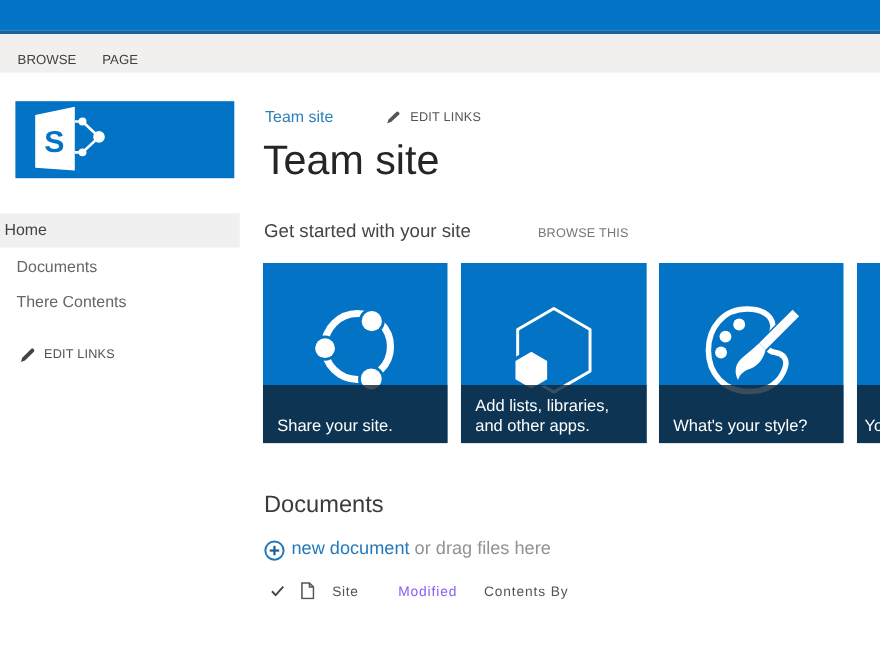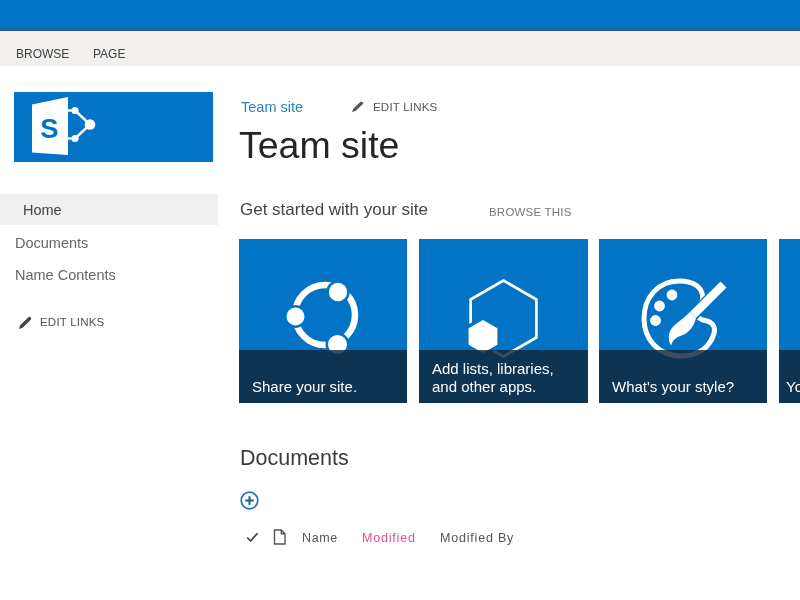--- a/index.html
+++ b/index.html
@@ -39,23 +39,23 @@
         <line x1="54" y1="18.5" x2="61" y2="18.5"></line>
         <line x1="54" y1="46.5" x2="61" y2="46.5"></line>
       </g>
       <circle cx="61" cy="18.5" r="3.6" fill="#ffffff"></circle>
       <circle cx="61" cy="46.5" r="3.6" fill="#ffffff"></circle>
       <circle cx="76" cy="32.5" r="5.3" fill="#ffffff"></circle>
     </svg>
   </div>
 
   <div class="abs" id="homebar"></div>
-  <div class="navtxt" style="left:23px; top:202px; color:#444444;">Home</div>
+  <div class="navtxt" style="left:4px; top:202px; color:#444444;">Home</div>
   <div class="navtxt" style="left:15px; top:235px;">Documents</div>
-  <div class="navtxt" style="left:15px; top:267px;">Name Contents</div>
+  <div class="navtxt" style="left:15px; top:267px;">There Contents</div>
   <svg class="abs" style="left:18px; top:316px;" width="14" height="14" viewBox="0 0 14 14">
     <path d="M1 13 L2.2 9.3 L10.3 1.2 a1.5 1.5 0 0 1 2.1 0 l0.4 0.4 a1.5 1.5 0 0 1 0 2.1 L4.7 11.8 Z" fill="#444444"></path>
   </svg>
   <div class="abs" style="left:40px; top:316px; font-size:11.5px; color:#525252; letter-spacing:0.2px;">EDIT LINKS</div>
 
   <div class="abs" style="left:241px; top:99px; font-size:14.5px; color:#2b81bd;">Team site</div>
   <svg class="abs" style="left:351px; top:101px;" width="14" height="12" viewBox="0 0 14 12">
     <path d="M1 11 L2.2 7.7 L9.3 0.9 a1.4 1.4 0 0 1 2 0 l0.4 0.4 a1.4 1.4 0 0 1 0 2 L4.5 10 Z" fill="#555555"></path>
   </svg>
   <div class="abs" style="left:373px; top:101px; font-size:11.5px; color:#555555; letter-spacing:0.2px;">EDIT LINKS</div>
@@ -120,25 +120,28 @@
     <text class="tilecap" x="7" y="153">Your site. Your brand.</text>
   </svg>
 
   <div class="abs" style="left:240px; top:446px; font-size:21.5px; color:#3b3b3b;">Documents</div>
 
   <svg class="abs" style="left:240px; top:491px;" width="19" height="19" viewBox="0 0 19 19">
     <circle cx="9.5" cy="9.5" r="8.3" fill="none" stroke="#2277bb" stroke-width="1.8"></circle>
     <line x1="9.5" y1="5.2" x2="9.5" y2="13.8" stroke="#1b5d94" stroke-width="2"></line>
     <line x1="5.2" y1="9.5" x2="13.8" y2="9.5" stroke="#1b5d94" stroke-width="2"></line>
   </svg>
+  <div class="abs" style="left:265px; top:490px; font-size:16.5px;">
+    <span style="color:#2379bb;">new document</span><span style="color:#929292;"> or drag files here</span>
+  </div>
 
   <svg class="abs" style="left:246px; top:532px;" width="13" height="11" viewBox="0 0 13 11">
     <path d="M1.2 5.5 L4.6 9 L11.5 1.2" fill="none" stroke="#444444" stroke-width="1.7"></path>
   </svg>
   <svg class="abs" style="left:273px; top:529px;" width="13" height="16" viewBox="0 0 13 16">
     <path d="M1.5 1 h6.8 l3.7 3.7 v10.3 h-10.5 z" fill="none" stroke="#555555" stroke-width="1.4"></path>
     <path d="M8.3 1 v3.7 h3.7" fill="none" stroke="#555555" stroke-width="1.4"></path>
   </svg>
-  <div class="abs" style="left:302px; top:531px; font-size:12.5px; letter-spacing:0.6px; color:#555555;">Name</div>
-  <div class="abs" style="left:362px; top:531px; font-size:12.5px; letter-spacing:0.8px; color:#ec4899;">Modified</div>
-  <div class="abs" style="left:440px; top:531px; font-size:12.5px; letter-spacing:0.8px; color:#555555;">Modified By</div>
+  <div class="abs" style="left:302px; top:531px; font-size:12.5px; letter-spacing:0.6px; color:#555555;">Site</div>
+  <div class="abs" style="left:362px; top:531px; font-size:12.5px; letter-spacing:0.8px; color:#8b5cf6;">Modified</div>
+  <div class="abs" style="left:440px; top:531px; font-size:12.5px; letter-spacing:0.8px; color:#555555;">Contents By</div>
 
 </div>
 
 </body></html>

